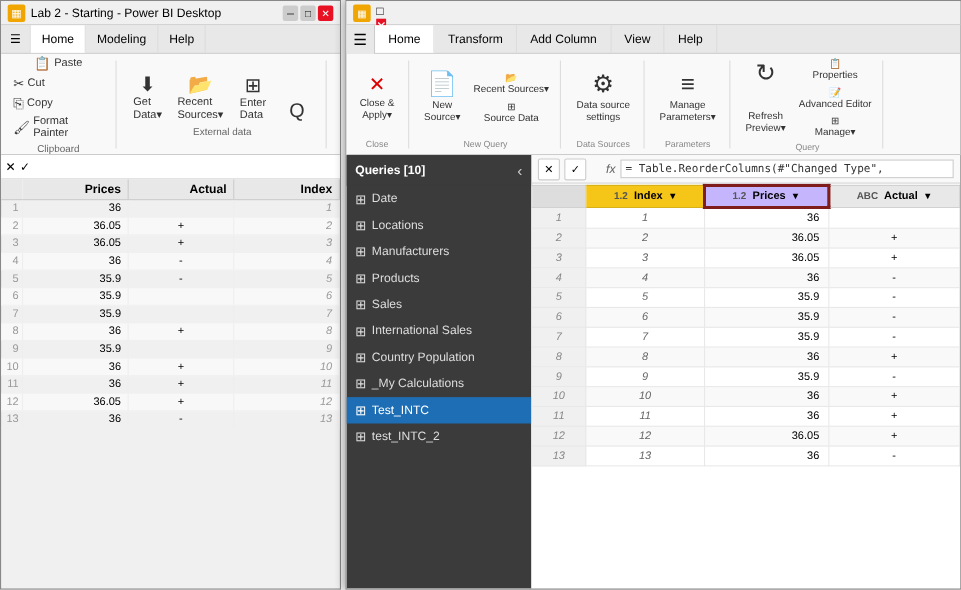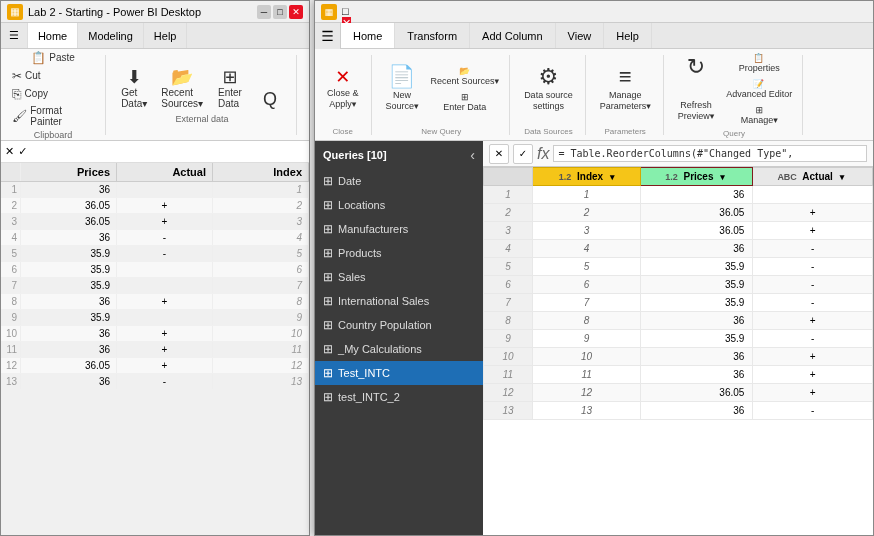--- a/index.html
+++ b/index.html
@@ -68,28 +68,28 @@
     .queries-title { color: #fff; font-size: 11px; font-weight: bold; text-align: right; }
     .queries-collapse { color: #ccc; font-size: 14px; cursor: pointer; }
     .query-item { display: flex; align-items: center; padding: 5px 8px; cursor: pointer; color: #ddd; font-size: 11px; }
     .query-item.active { background: #1e6eb5; color: #fff; }
     .query-item .q-icon { margin-right: 5px; font-size: 12px; }
 
     
     .pqe-formula-bar { height: 26px; background: #f9f9f9; border-bottom: 1px solid #ccc; display: flex; align-items: center; padding: 0 6px; font-size: 10px; gap: 4px; }
     .formula-btn { width: 20px; height: 20px; border: 1px solid #ccc; background: #fff; display: flex; align-items: center; justify-content: center; cursor: pointer; font-size: 10px; border-radius: 2px; }
     .formula-input { flex: 1; font-size: 10px; padding: 2px 4px; border: 1px solid #ccc; background: #fff; color: #333; font-family: 'Consolas', monospace; }
-    .fx-label { color: #666; font-style: italic; font-size: 16px; }
+    .fx-label { color: #666; font-style: italic; font-size: 11px; margin-left: 14px; }
 
     
     .pqe-grid-container { flex: 1; overflow: hidden; background: #fff; }
     .pqe-grid { width: 100%; border-collapse: collapse; font-size: 11px; }
     .pqe-grid thead th { background: #e8e8e8; border: 1px solid #ccc; padding: 3px 24px; text-align: left; font-size: 10px; position: relative; white-space: nowrap; }
     .pqe-grid thead th.col-index { background: #f5c518; border: 1px solid #d4a800; text-align: center; min-width: 40px; }
-    .pqe-grid thead th.col-prices { background: #86efac; border: 1px solid #7f1d1d; min-width: 80px; }
+    .pqe-grid thead th.col-prices { background: #c4b5fd; border: 3px solid #7f1d1d; min-width: 80px; }
     .pqe-grid thead th.col-actual { background: #e8e8e8; border: 1px solid #ccc; min-width: 80px; }
     .col-type-icon { font-size: 9px; color: #555; margin-right: 3px; }
     .col-dropdown { margin-left: 4px; font-size: 9px; cursor: pointer; }
     .pqe-grid tbody td { border: 1px solid #e8e8e8; padding: 3px 8px; text-align: right; font-size: 10px; }
     .pqe-grid tbody td.row-num { background: #f0f0f0; color: #999; text-align: center; font-style: italic; }
     .pqe-grid tbody tr:nth-child(even) { background: #f9f9f9; }
 
     
     .pbi-row-num { width: 20px; color: #999; font-size: 10px; text-align: right; padding: 2px 3px; border-right: 1px solid #eee; }
   </style>
@@ -326,21 +326,21 @@
             <span class="ricon">📄</span>
             <span style="font-size:9px;text-align:center;line-height:1.2;">New<br>Source▾</span>
           </div>
           <div style="display:flex;flex-direction:column;gap:2px;">
             <div class="rbtn" style="font-size:9px;">
               <span>📂</span>
               <span>Recent Sources▾</span>
             </div>
             <div class="rbtn" style="font-size:9px;">
               <span>⊞</span>
-              <span>Enter Data</span>
+              <span>Source Data</span>
             </div>
           </div>
         </div>
         <span class="rgroup-label">New Query</span>
       </div>
 
       <div class="rgroup">
         <div class="rgroup-inner">
           <div class="rbtn rbtn-tall">
             <span class="ricon">⚙</span>

